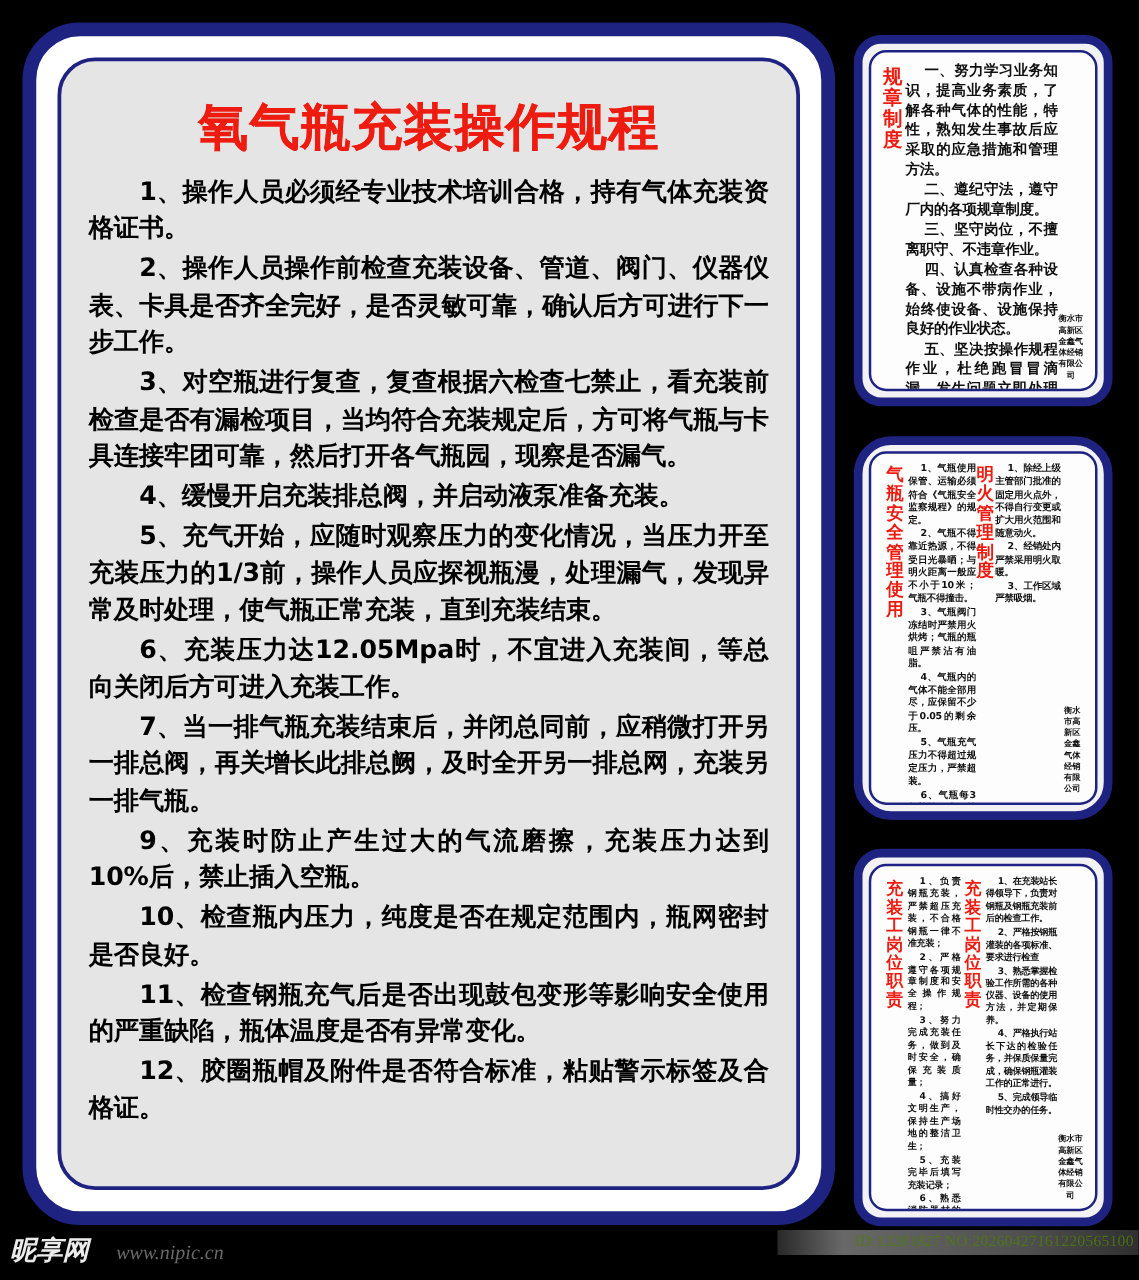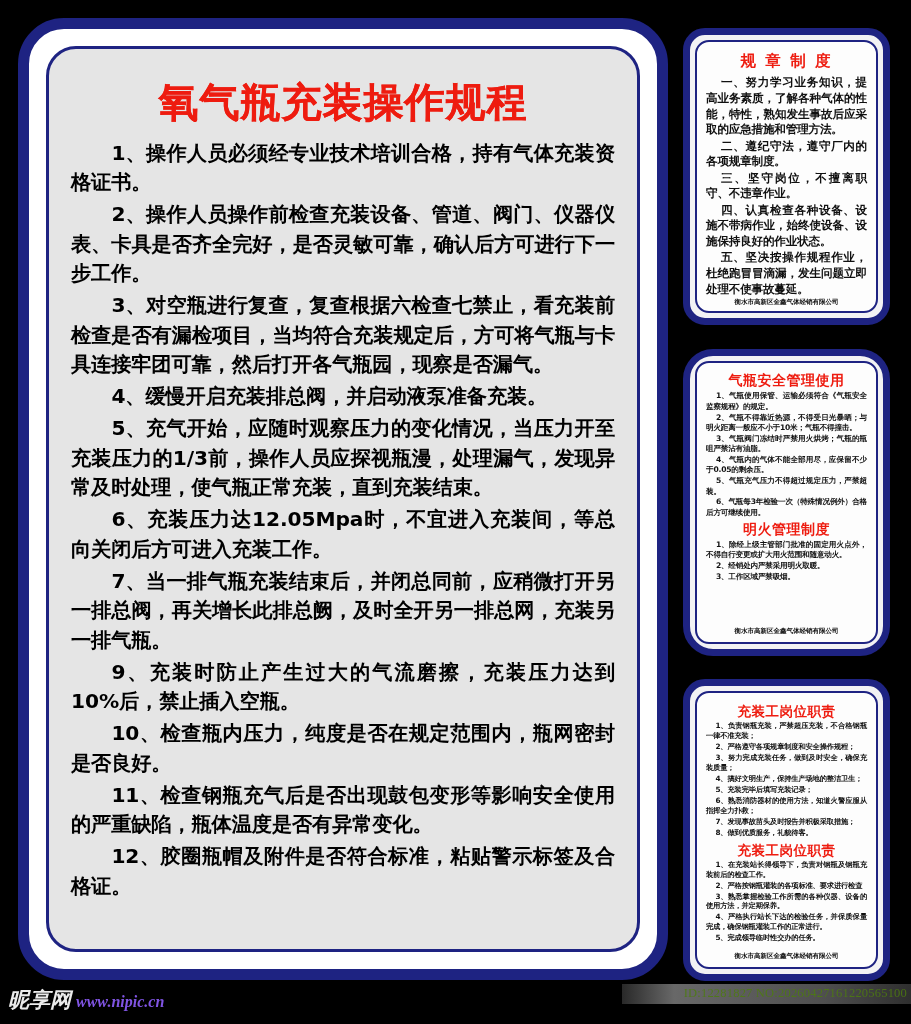--- a/index.html
+++ b/index.html
@@ -66,21 +66,21 @@
   }
   .panel-inner {
     position: absolute;
     left: 5px; top: 5px; right: 5px; bottom: 5px;
     background: #fdfdfd;
     border: 2px solid #1e2382;
     border-radius: 14px;
     overflow: hidden;
     padding: 7px 9px 4px 9px;
     display: flex;
-    flex-direction: column;
+    flex-direction: row;
   }
   .panel-1 { top: 28px;  height: 297px; }
   .panel-2 { top: 349px; height: 307px; border-radius: 30px; }
   .panel-3 { top: 679px; height: 302px; }
 
   .panel-title {
     text-align: center;
     color: #ee1c10;
     font-weight: bold;
     font-size: 15.5px;
@@ -126,36 +126,36 @@
     position: absolute;
     left: 0; bottom: 0;
     width: 911px; height: 40px;
     background: #000000;
   }
   .wm-logo {
     position: absolute;
     left: 8px; top: 2px;
     display: flex;
     align-items: baseline;
-    gap: 5px;
+    gap: 22px;
     opacity: 0.92;
   }
   .wm-cn {
     color: #ffffff;
     font-size: 21px;
     font-weight: bold;
     font-style: italic;
     letter-spacing: 0px;
     font-family: "DejaVu Sans", sans-serif;
   }
   .wm-url {
-    color: #8b5cf6;
+    color: #737373;
     font-size: 16px;
     font-style: italic;
-    font-weight: bold;
+    font-weight: normal;
     font-family: "Liberation Serif", serif;
     text-align: center;
   }
   .wm-id {
     position: absolute;
     right: 4px; top: 2px;
     color: #4d7c0f;
     font-size: 12.5px;
     font-family: "Liberation Serif", serif;
     letter-spacing: 0.2px;

